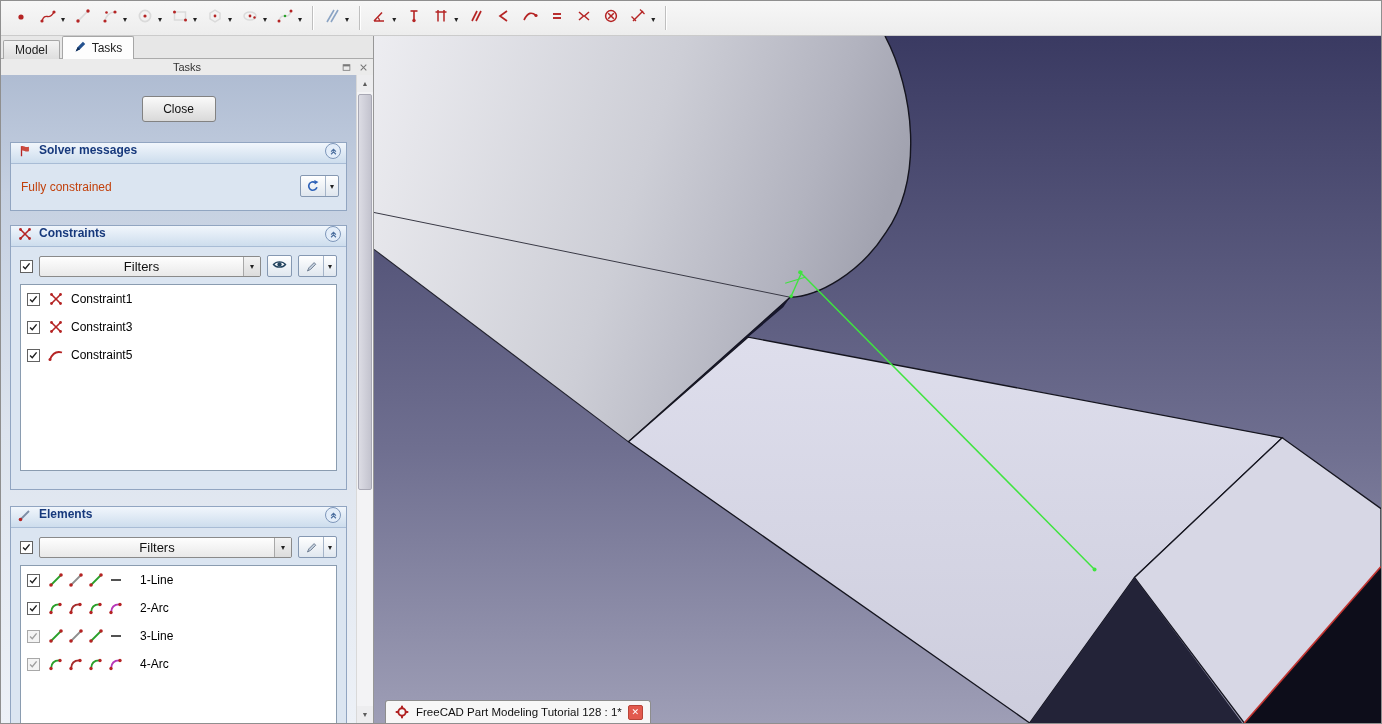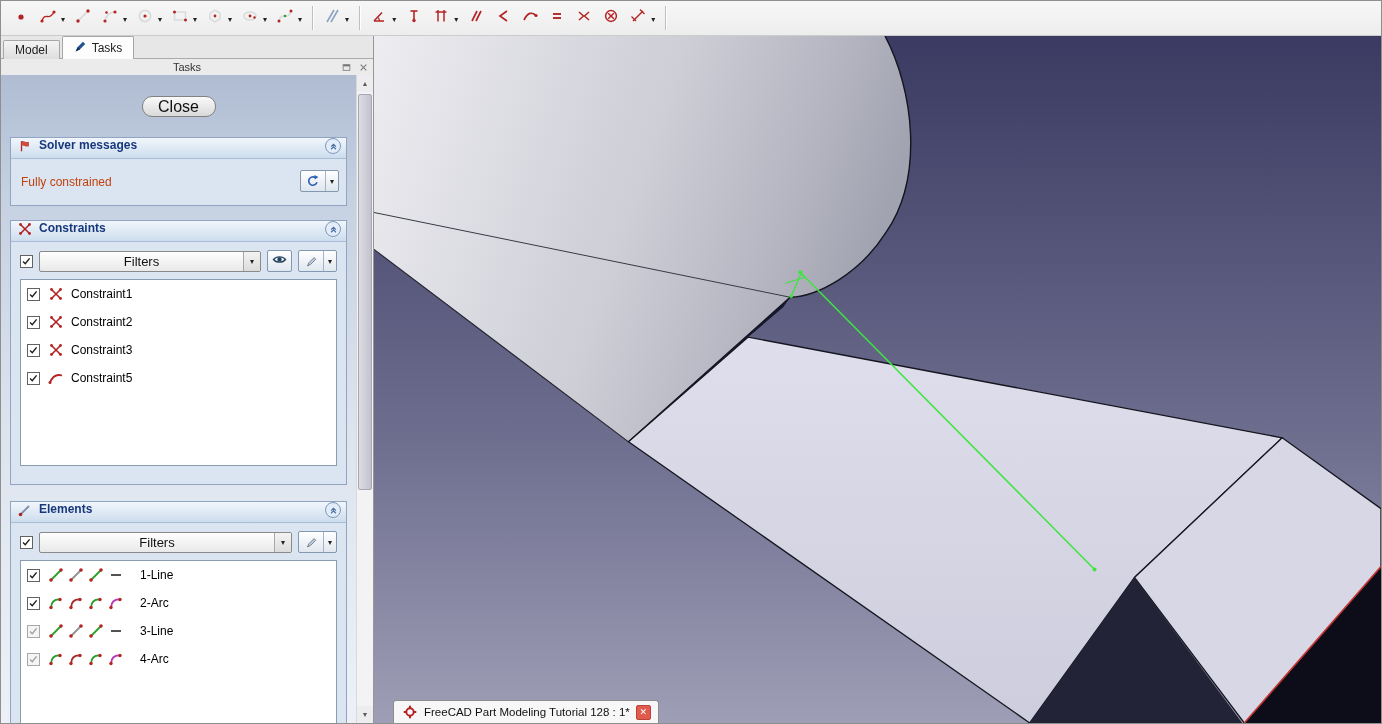--- a/index.html
+++ b/index.html
@@ -30,22 +30,22 @@
 
   .panel-title { height: 16px; flex: none; background: #ebebeb; font-size: 11px; color: #333;
                  display: flex; align-items: center; justify-content: center; position: relative; }
   .title-btns { position: absolute; right: 5px; top: 3px; display: flex; gap: 7px; }
   .win-ic { width: 10px; height: 10px; display: flex; align-items: center; justify-content: center; }
 
   .scrollwrap { flex: 1; display: flex; min-height: 0; }
   .panel-body { width: 355px; flex: none; overflow: hidden; padding-top: 21px;
                 background: linear-gradient(180deg, #afbcd2 0%, #c5d0e1 18%, #dde4ee 55%, #edf1f7 100%); }
 
-  .close-btn { display: block; margin: 0 auto; width: 74px; height: 21px; font-size: 16px; color: #111; font-family: inherit;
-               background: linear-gradient(#fafafa, #d9d9d9); border: 1px solid #828282; border-radius: 10px; }
+  .close-btn { display: block; margin: 0 auto; width: 74px; height: 26px; font-size: 12px; color: #111; font-family: inherit;
+               background: linear-gradient(#fafafa, #d9d9d9); border: 1px solid #828282; border-radius: 3px; }
 
   .section { margin: 20px 9px 0; border: 1px solid #91a5c1; background: #dbe5f1; }
   .sec-h { height: 21px; display: flex; gap: 6px; padding: 0 5px;
            background: linear-gradient(#f1f6fc, #cddded); border-bottom: 1px solid #a8bcd5; }
   .sec-title { font-weight: bold; font-size: 12px; color: #17397c; }
   .collapse { margin-left: auto; width: 16px; height: 16px; border-radius: 9px; border: 1px solid #7e97ba;
               background: #e3edf9; display: flex; align-items: center; justify-content: center; flex: none; }
 
   .solver-body { position: relative; height: 46px; }
   .solver-status { position: absolute; left: 10px; top: 16px; font-size: 12px; color: #c2410c; }
@@ -80,21 +80,21 @@
   .vscroll { width: 17px; flex: none; position: relative; background: #f3f3f5; border-left: 1px solid #d9d9d9; }
   .sb-btn { position: absolute; left: 0; width: 100%; height: 17px; display: flex; align-items: center;
             justify-content: center; font-size: 7px; color: #5c5c5c; background: #ededef; }
   .sb-up { top: 0; } .sb-down { bottom: 0; }
   .sb-thumb { position: absolute; left: 1px; right: 1px; top: 19px; height: 396px; border-radius: 2px;
               background: linear-gradient(90deg, #dcdce4, #c3c3ce); border: 1px solid #a8a8b4; }
 
   
   .viewport { flex: 1; position: relative; min-width: 0; background: #3a3a62; }
   .scene { position: absolute; inset: 0; display: block; width: 100%; height: 100%; }
-  .doc-tab { position: absolute; left: 19px; bottom: 0; height: 23px; display: flex; align-items: center; gap: 6px;
+  .doc-tab { position: absolute; left: 11px; bottom: 0; height: 23px; display: flex; align-items: center; gap: 6px;
              padding: 0 7px; background: #f7f7f7; border: 1px solid #8d8d8d; border-bottom: none;
              border-radius: 3px 3px 0 0; font-size: 11.5px; color: #111; }
   .doc-close { width: 15px; height: 15px; border-radius: 2px; background: #e25a4e; border: 1px solid #b84438;
                color: #fff; display: flex; align-items: center; justify-content: center; font-size: 9px; }
 </style>
 </head>
 <body>
 
 <div class="app">
 
@@ -372,38 +372,20 @@
                     <svg width="16" height="16" viewBox="0 0 16 16">
                       <line x1="3.5" y1="3.5" x2="12.5" y2="12.5" stroke="#b52424" stroke-width="1.6"></line>
                       <line x1="12.5" y1="3.5" x2="3.5" y2="12.5" stroke="#b52424" stroke-width="1.6"></line>
                       <circle cx="3.5" cy="3.5" r="1.4" fill="#b52424"></circle>
                       <circle cx="12.5" cy="3.5" r="1.4" fill="#b52424"></circle>
                       <circle cx="3.5" cy="12.5" r="1.4" fill="#b52424"></circle>
                       <circle cx="12.5" cy="12.5" r="1.4" fill="#b52424"></circle>
                     </svg>
                   </span>
                   <span class="row-label">Constraint1</span>
-                </div>
-                <div class="row">
-                  <span class="cb">
-                    <svg width="11" height="11" viewBox="0 0 16 16">
-                      <path d="M3 8 L6.2 11.2 L12.5 3.5" fill="none" stroke="#1c1c1c" stroke-width="2"></path>
-                    </svg>
-                  </span>
-                  <span class="ic16">
-                    <svg width="16" height="16" viewBox="0 0 16 16">
-                      <line x1="3.5" y1="3.5" x2="12.5" y2="12.5" stroke="#b52424" stroke-width="1.6"></line>
-                      <line x1="12.5" y1="3.5" x2="3.5" y2="12.5" stroke="#b52424" stroke-width="1.6"></line>
-                      <circle cx="3.5" cy="3.5" r="1.4" fill="#b52424"></circle>
-                      <circle cx="12.5" cy="3.5" r="1.4" fill="#b52424"></circle>
-                      <circle cx="3.5" cy="12.5" r="1.4" fill="#b52424"></circle>
-                      <circle cx="12.5" cy="12.5" r="1.4" fill="#b52424"></circle>
-                    </svg>
-                  </span>
-                  <span class="row-label">Constraint2</span>
                 </div>
                 <div class="row">
                   <span class="cb">
                     <svg width="11" height="11" viewBox="0 0 16 16">
                       <path d="M3 8 L6.2 11.2 L12.5 3.5" fill="none" stroke="#1c1c1c" stroke-width="2"></path>
                     </svg>
                   </span>
                   <span class="ic16">
                     <svg width="16" height="16" viewBox="0 0 16 16">
                       <line x1="3.5" y1="3.5" x2="12.5" y2="12.5" stroke="#b52424" stroke-width="1.6"></line>

